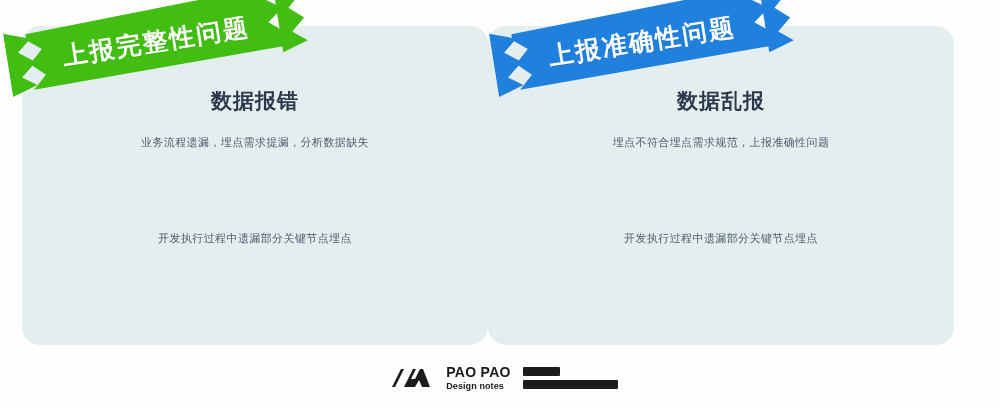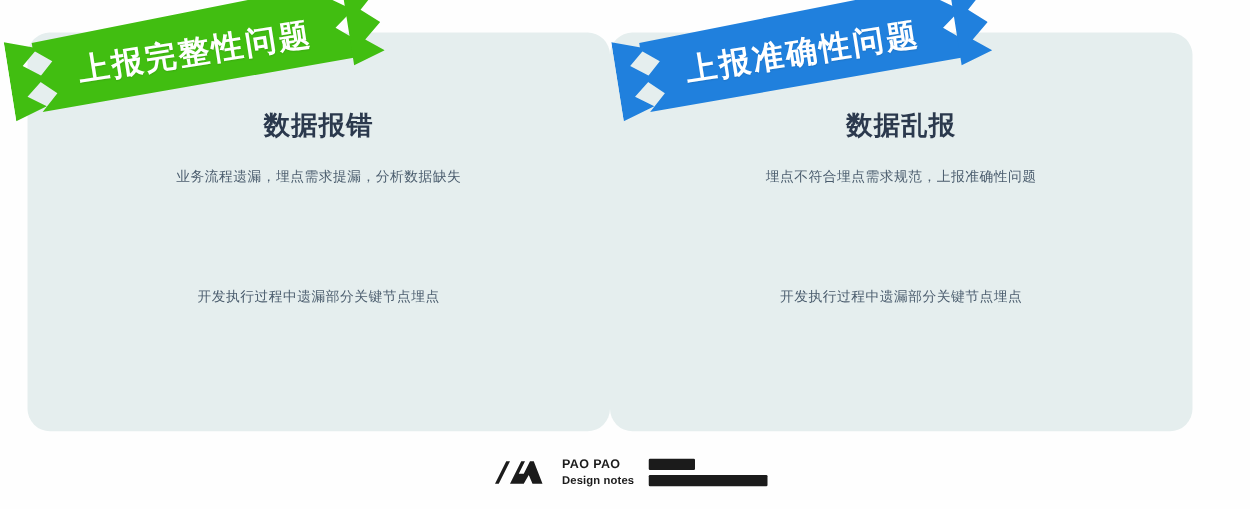--- a/index.html
+++ b/index.html
@@ -114,21 +114,21 @@
     gap: 8px;
   }
   .logo-mark { display: block; }
   .logo-text {
     display: flex;
     flex-direction: column;
     justify-content: center;
     line-height: 1;
   }
   .logo-name {
-    font-size: 10px;
+    font-size: 14px;
     font-weight: bold;
     color: #1b1b1b;
     letter-spacing: 0.3px;
   }
   .logo-sub {
     margin-top: 3px;
     font-size: 9px;
     font-weight: bold;
     color: #1b1b1b;
     letter-spacing: 0.1px;

